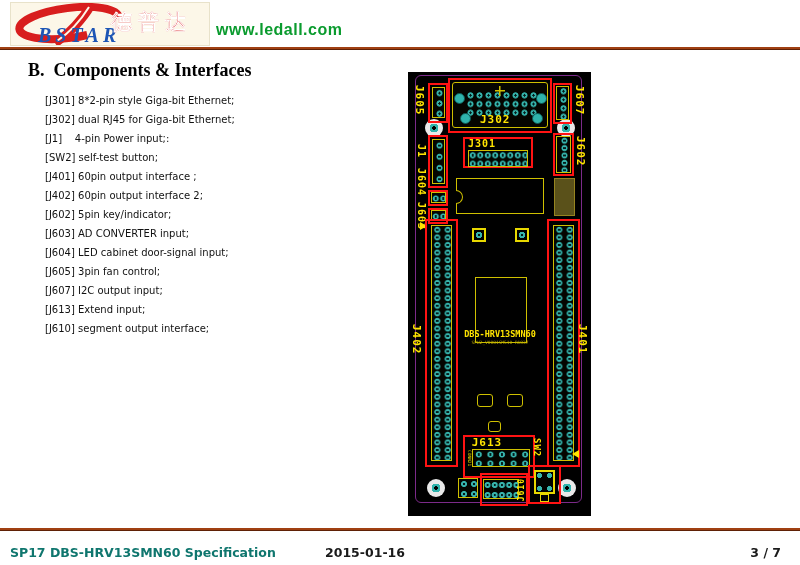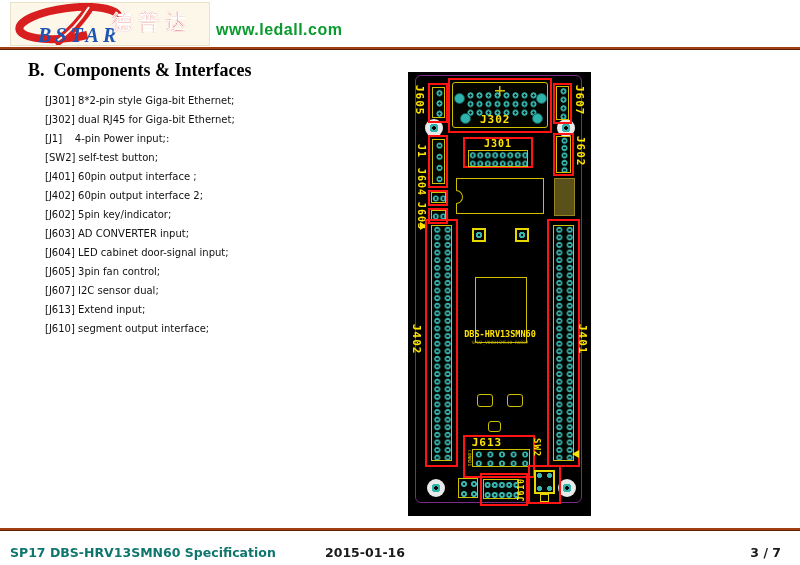--- a/index.html
+++ b/index.html
@@ -96,21 +96,21 @@
     <div class="li">[J301] 8*2-pin style Giga-bit Ethernet;</div>
     <div class="li">[J302] dual RJ45 for Giga-bit Ethernet;</div>
     <div class="li">[J1]    4-pin Power input;:</div>
     <div class="li">[SW2] self-test button;</div>
     <div class="li">[J401] 60pin output interface ;</div>
     <div class="li">[J402] 60pin output interface 2;</div>
     <div class="li">[J602] 5pin key/indicator;</div>
     <div class="li">[J603] AD CONVERTER input;</div>
     <div class="li">[J604] LED cabinet door-signal input;</div>
     <div class="li">[J605] 3pin fan control;</div>
-    <div class="li">[J607] I2C sensor dual;</div>
+    <div class="li">[J607] I2C output input;</div>
     <div class="li">[J613] Extend input;</div>
     <div class="li">[J610] segment output interface;</div>
   </div>
 
   <div class="pcb">
     <div class="boardline"></div>
 
     <div class="hole" style="left:17px; top:47px;"></div>
     <div class="hole" style="left:149px;top:47px;"></div>
     <div class="hole" style="left:19px; top:407px;"></div>
@@ -128,21 +128,21 @@
     <div class="bigpad" style="left:52px;top:41px;"></div>
     <div class="bigpad" style="left:124px;top:41px;"></div>
     <div class="cross" style="left:87px;top:14px;"></div>
     <div class="hlabel" style="left:72px;top:42px;">J302</div>
 
     <div class="redbox" style="left:145px;top:11px;width:19px;height:41px;"></div>
     <div class="cbody dots" style="left:148px;top:14px;width:13px;height:34px;background-size:13px 8.5px;"></div>
     <div class="vlabel" style="left:166px;top:13px;">J607</div>
 
     <div class="redbox" style="left:55px;top:65px;width:70px;height:31px;"></div>
-    <div class="hlabel" style="left:55px;top:67px;width:70px;text-align:center;font-size:10px;">J301</div>
+    <div class="hlabel" style="left:39px;top:67px;width:70px;text-align:center;font-size:10px;">J301</div>
     <div class="cbody dots" style="left:60px;top:78px;width:60px;height:17px;background-size:7.5px 8.5px;"></div>
 
     <div class="redbox" style="left:145px;top:61px;width:21px;height:43px;"></div>
     <div class="cbody dots" style="left:148px;top:64px;width:15px;height:37px;background-size:15px 7.4px;"></div>
     <div class="vlabel" style="left:167px;top:64px;">J602</div>
 
     <div class="vlabel" style="left:8px;top:72px;font-size:10px;">J1</div>
     <div class="vlabel" style="left:8px;top:96px;font-size:10px;">J604</div>
     <div class="vlabel" style="left:8px;top:130px;font-size:10px;">J603</div>
 

